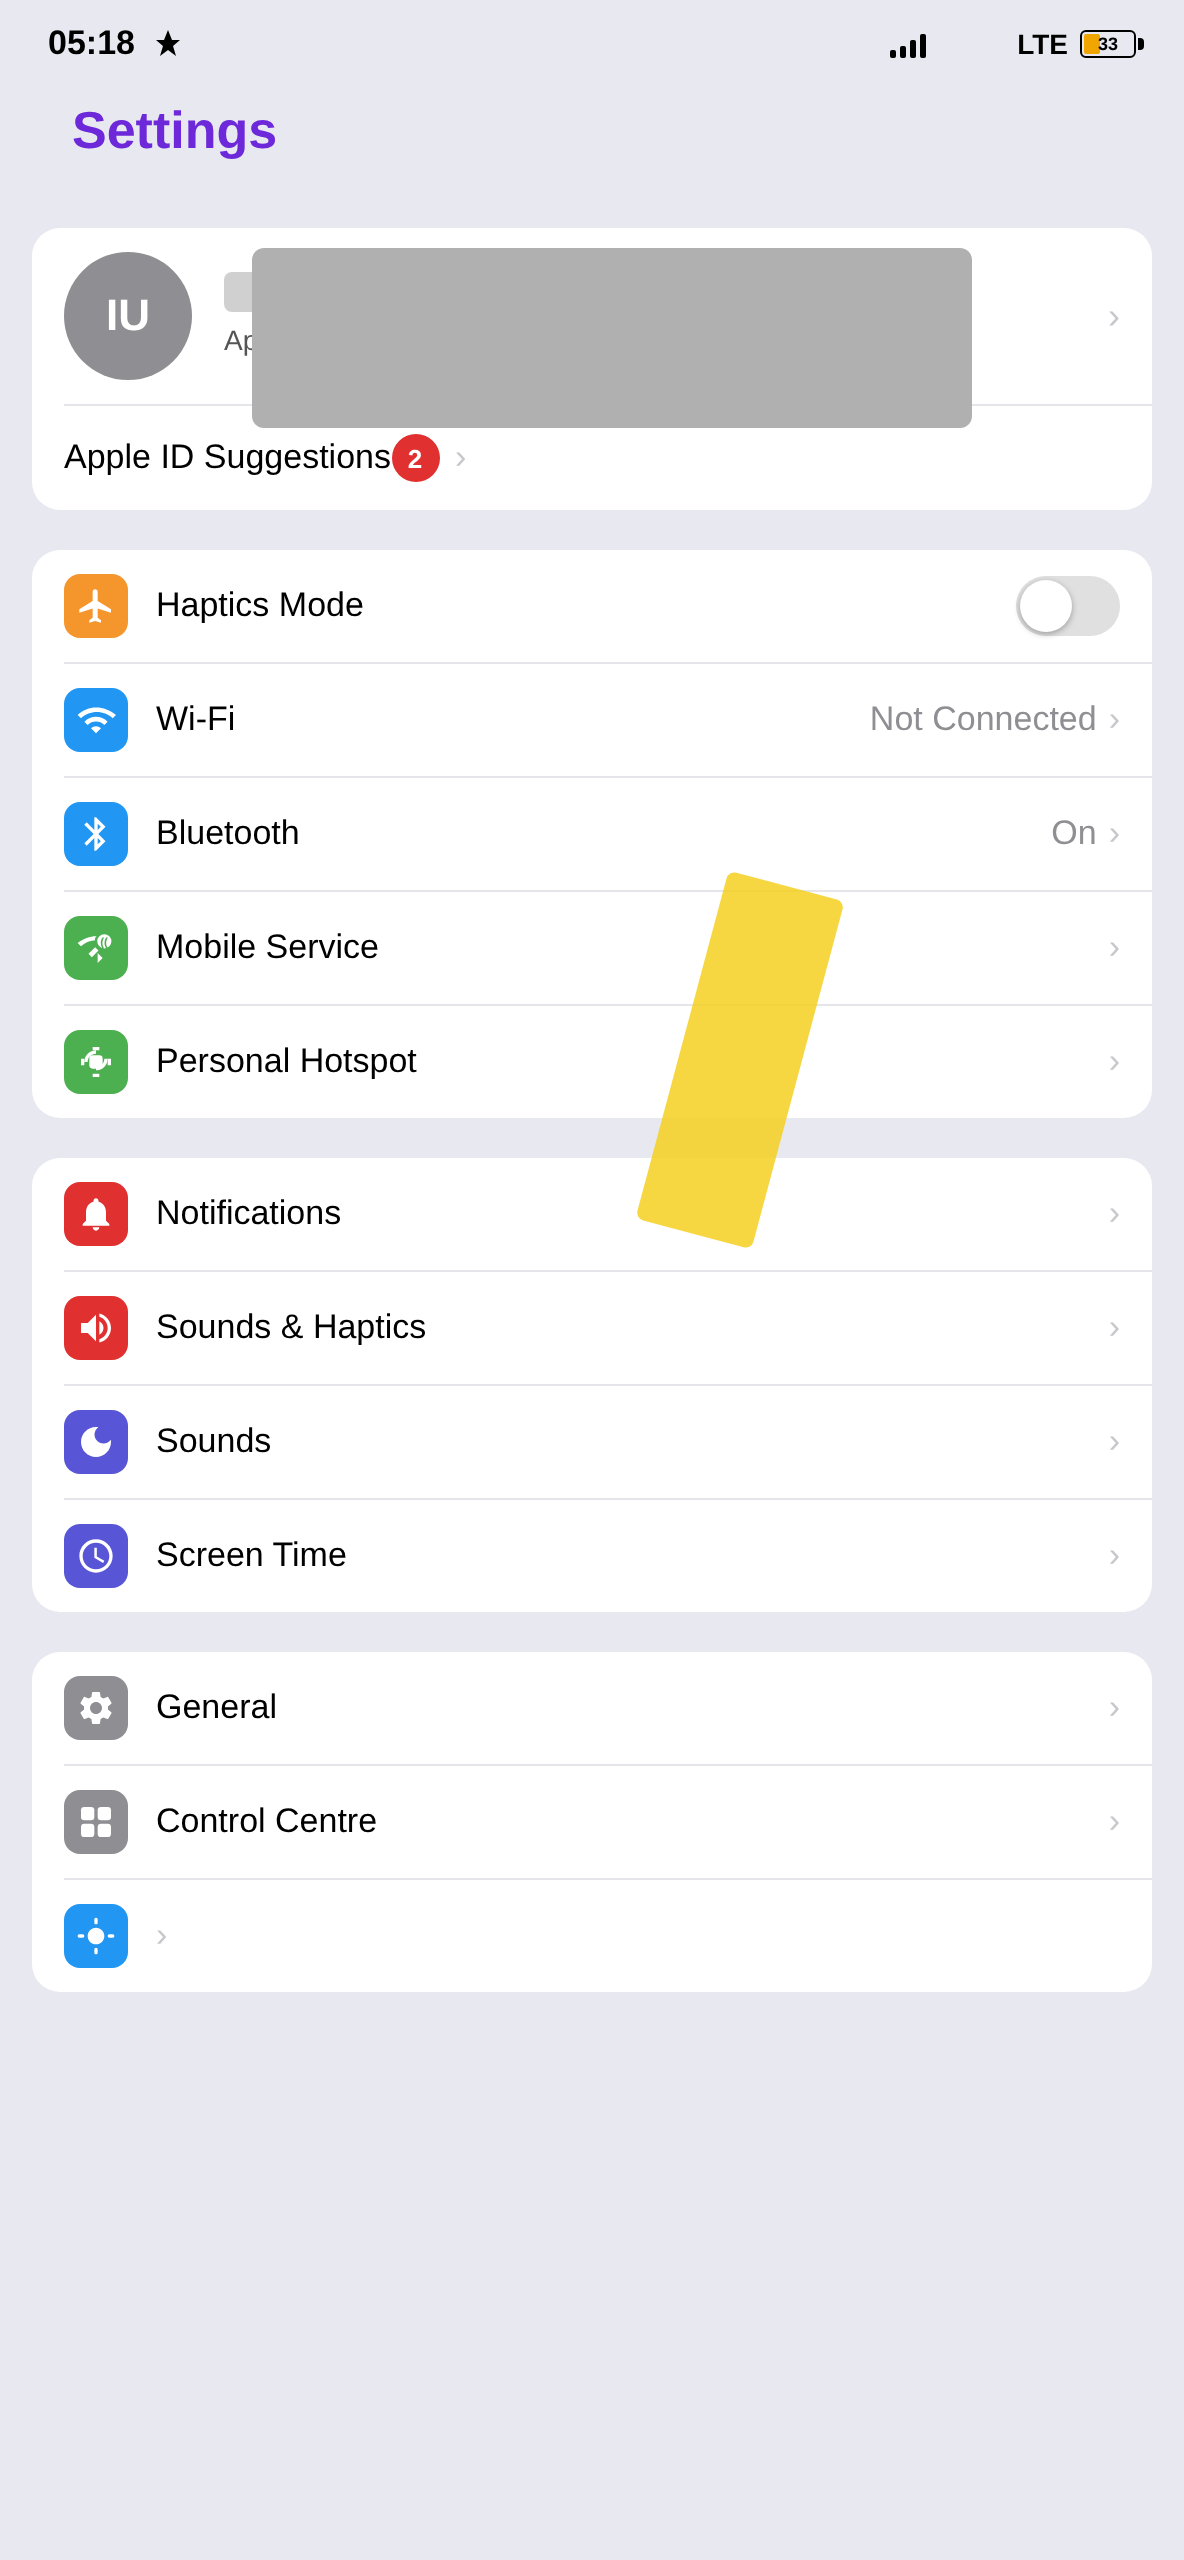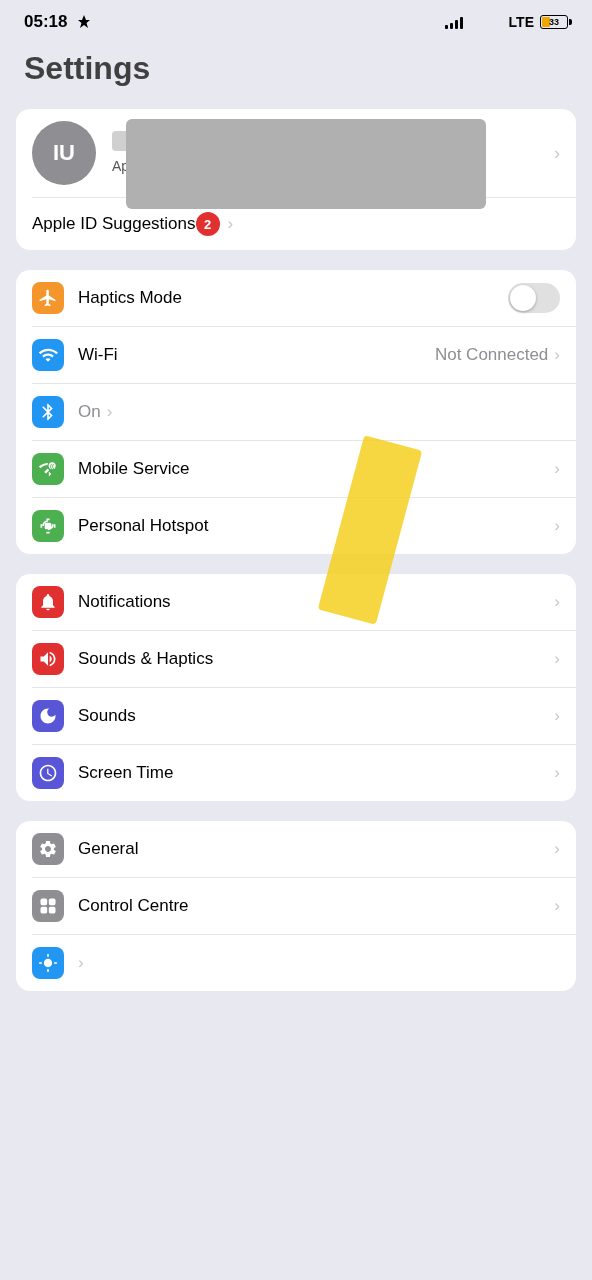--- a/index.html
+++ b/index.html
@@ -92,30 +92,31 @@
       left: 50%;
       transform: translate(-50%, -50%);
     }
 
     
     .page-header {
       padding: 10px 24px 16px;
       background: #e8e8f0;
     }
     .page-title {
-      font-size: 32px;
+      font-size: 26px;
       font-weight: 800;
-      color: #404040;
+      color: #6d28d9;
+      margin-left: 12px;
     }
 
     
     .section {
       background: #fff;
       border-radius: 14px;
-      margin: 6px 16px 20px;
+      margin: 17px 16px 20px;
       overflow: hidden;
     }
 
     
     .profile-row {
       display: flex;
       align-items: center;
       padding: 14px 16px;
       position: relative;
       min-height: 80px;
@@ -357,20 +358,21 @@
   </div>
 
   <div class="divider"></div>
 
   <div class="settings-row">
     <div class="icon-box" style="background:#2196f3;">
       <svg viewBox="0 0 24 24" fill="white">
         <path d="M17.71 7.71L12 2h-1v7.59L6.41 5 5 6.41 10.59 12 5 17.59 6.41 19 11 14.41V22h1l5.71-5.71-4.3-4.29 4.3-4.29zM13 5.83l1.88 1.88L13 9.59V5.83zm1.88 10.46L13 18.17v-3.76l1.88 1.88z"></path>
       </svg>
     </div>
+    <span class="row-label">Bluetooth</span>
     <span class="row-value">On</span>
     <span class="chevron">›</span>
   </div>
 
   <div class="divider"></div>
 
   <div class="settings-row">
     <div class="icon-box" style="background:#4caf50;">
       <svg viewBox="0 0 24 24" fill="white">
         <path d="M1 9l2 2c2.88-2.88 6.79-4.08 10.53-3.62l1.19-2.23C10.38 4.23 5.01 5.76 1 9zm12 12l3-3-3-3v6zm-5.5-5.5l2 2 4-4-2-2-4 4z"></path>

